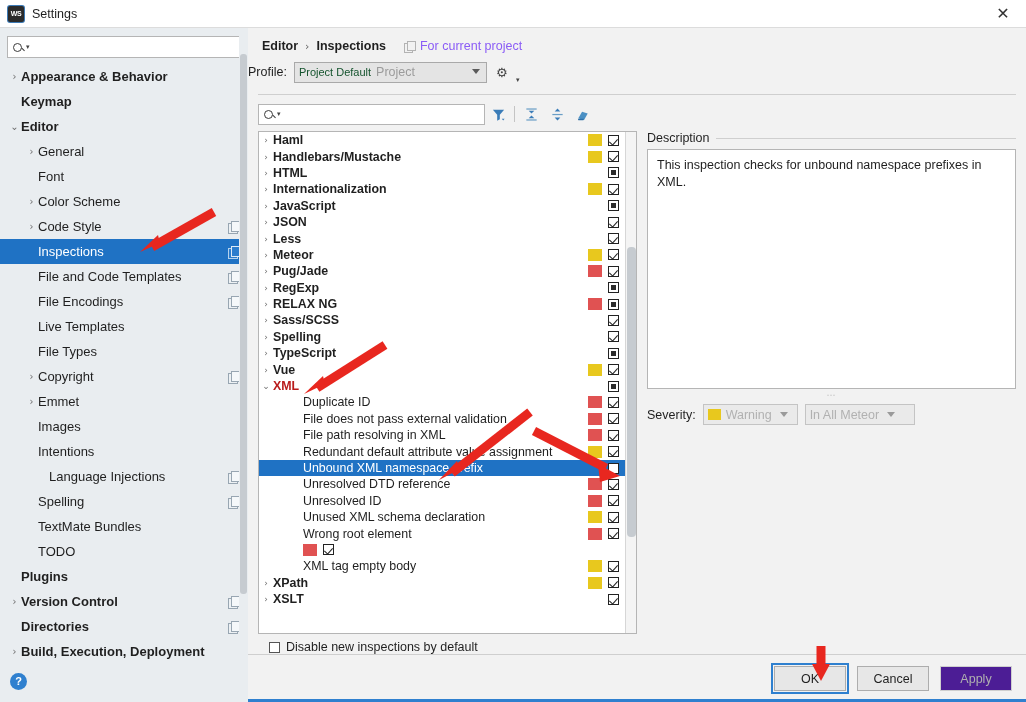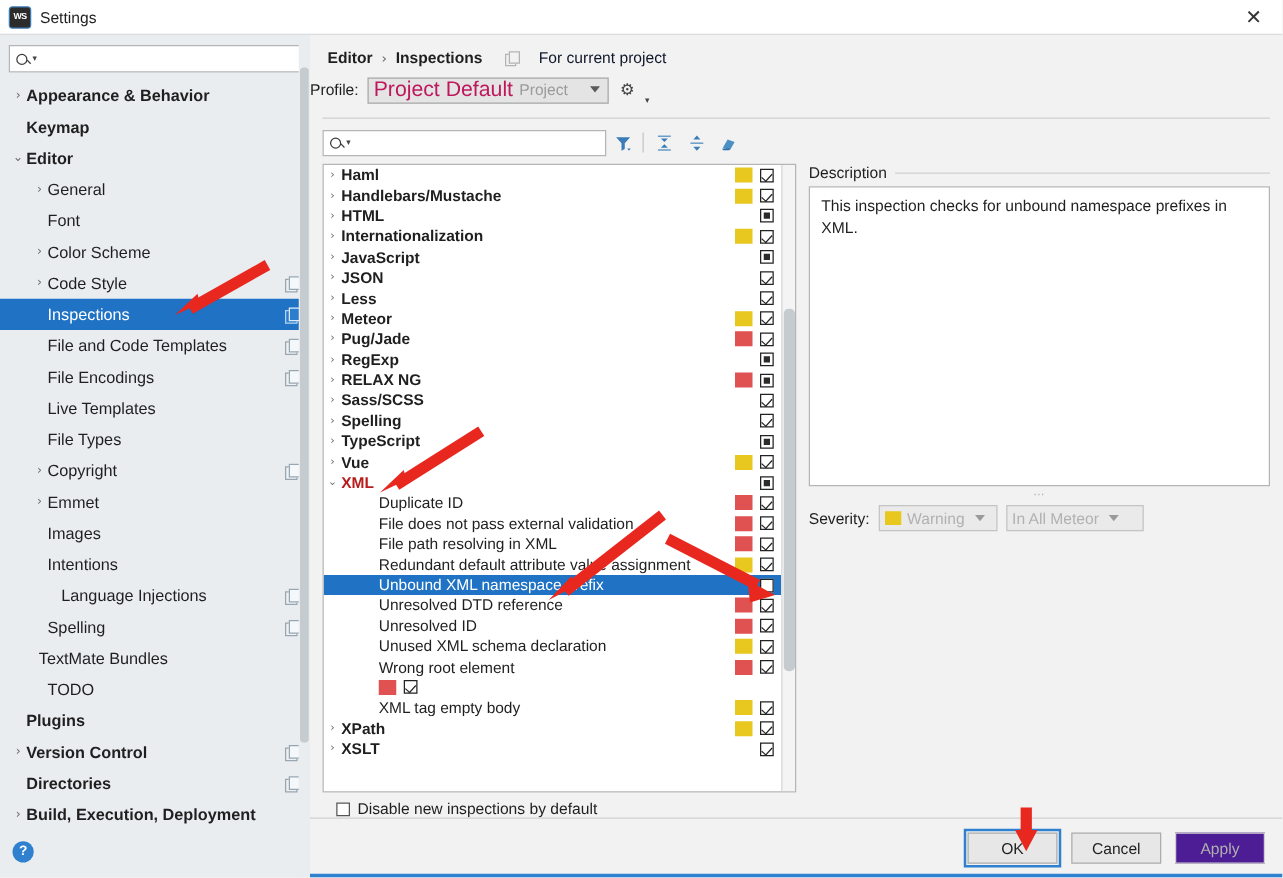--- a/index.html
+++ b/index.html
@@ -118,21 +118,21 @@
   
   #main { flex:1; display:flex; flex-direction:column; background:#f2f2f2; position:relative; }
 
   #breadcrumb {
     display:flex; align-items:center; height:30px; padding:6px 0 0 14px;
     font-size:12.5px;
   }
   .bc-item { font-weight:bold; color:#1f1f1f; }
   .bc-sep { margin:0 7px; color:#666; font-size:11px; font-family:"DejaVu Sans",sans-serif; }
   #bc-scope {
-    margin-left:18px; color:#0f172a; display:flex; align-items:center; gap:16px;
+    margin-left:18px; color:#8b5cf6; display:flex; align-items:center; gap:5px;
     font-weight:normal;
   }
   .copy-ic-grey {
     width:11px; height:11px; position:relative; display:inline-block;
   }
   .copy-ic-grey:before {
     content:""; position:absolute; left:0; top:2px; width:7px; height:8px;
     border:1px solid #b3b3b3;
   }
   .copy-ic-grey:after {
@@ -142,21 +142,21 @@
 
   #profile-row {
     display:flex; align-items:center; height:28px; gap:7px;
   }
   #profile-label { font-size:12.5px; }
   #profile-combo {
     width:193px; height:21px; background:#e4e4e4;
     border:1px solid #a9a9a9; display:flex; align-items:center;
     padding:0 4px; position:relative;
   }
-  #profile-value { font-size:17px; color:#be185d; }
+  #profile-value { font-size:11px; color:#14532d; }
   #profile-scope { font-size:12.5px; color:#9b9b9b; margin-left:5px; }
   .combo-arrow {
     position:absolute; right:6px; top:50%; margin-top:-3px;
     width:0; height:0; border-left:4px solid transparent;
     border-right:4px solid transparent; border-top:5px solid #5a5a5a;
   }
   #gear {
     width:16px; height:16px; position:relative; display:flex;
     align-items:center; justify-content:center; font-size:13px; color:#444;
     font-family:"DejaVu Sans", sans-serif;
@@ -385,21 +385,21 @@
         <div class="tnode" style="padding-left: 36px;">
           <span class="tw"></span>
           <span class="tlabel">Language Injections</span>
           <span class="copy-ic"></span>
         </div>
         <div class="tnode" style="padding-left: 25px;">
           <span class="tw"></span>
           <span class="tlabel">Spelling</span>
           <span class="copy-ic"></span>
         </div>
-        <div class="tnode" style="padding-left: 18px;">
+        <div class="tnode" style="padding-left: 25px;">
           <span class="tw"></span>
           <span class="tlabel">TextMate Bundles</span>
         </div>
         <div class="tnode" style="padding-left: 25px;">
           <span class="tw"></span>
           <span class="tlabel">TODO</span>
         </div>
         <div class="tnode" style="padding-left: 8px;">
           <span class="tw"></span>
           <span class="tlabel bold">Plugins</span>

